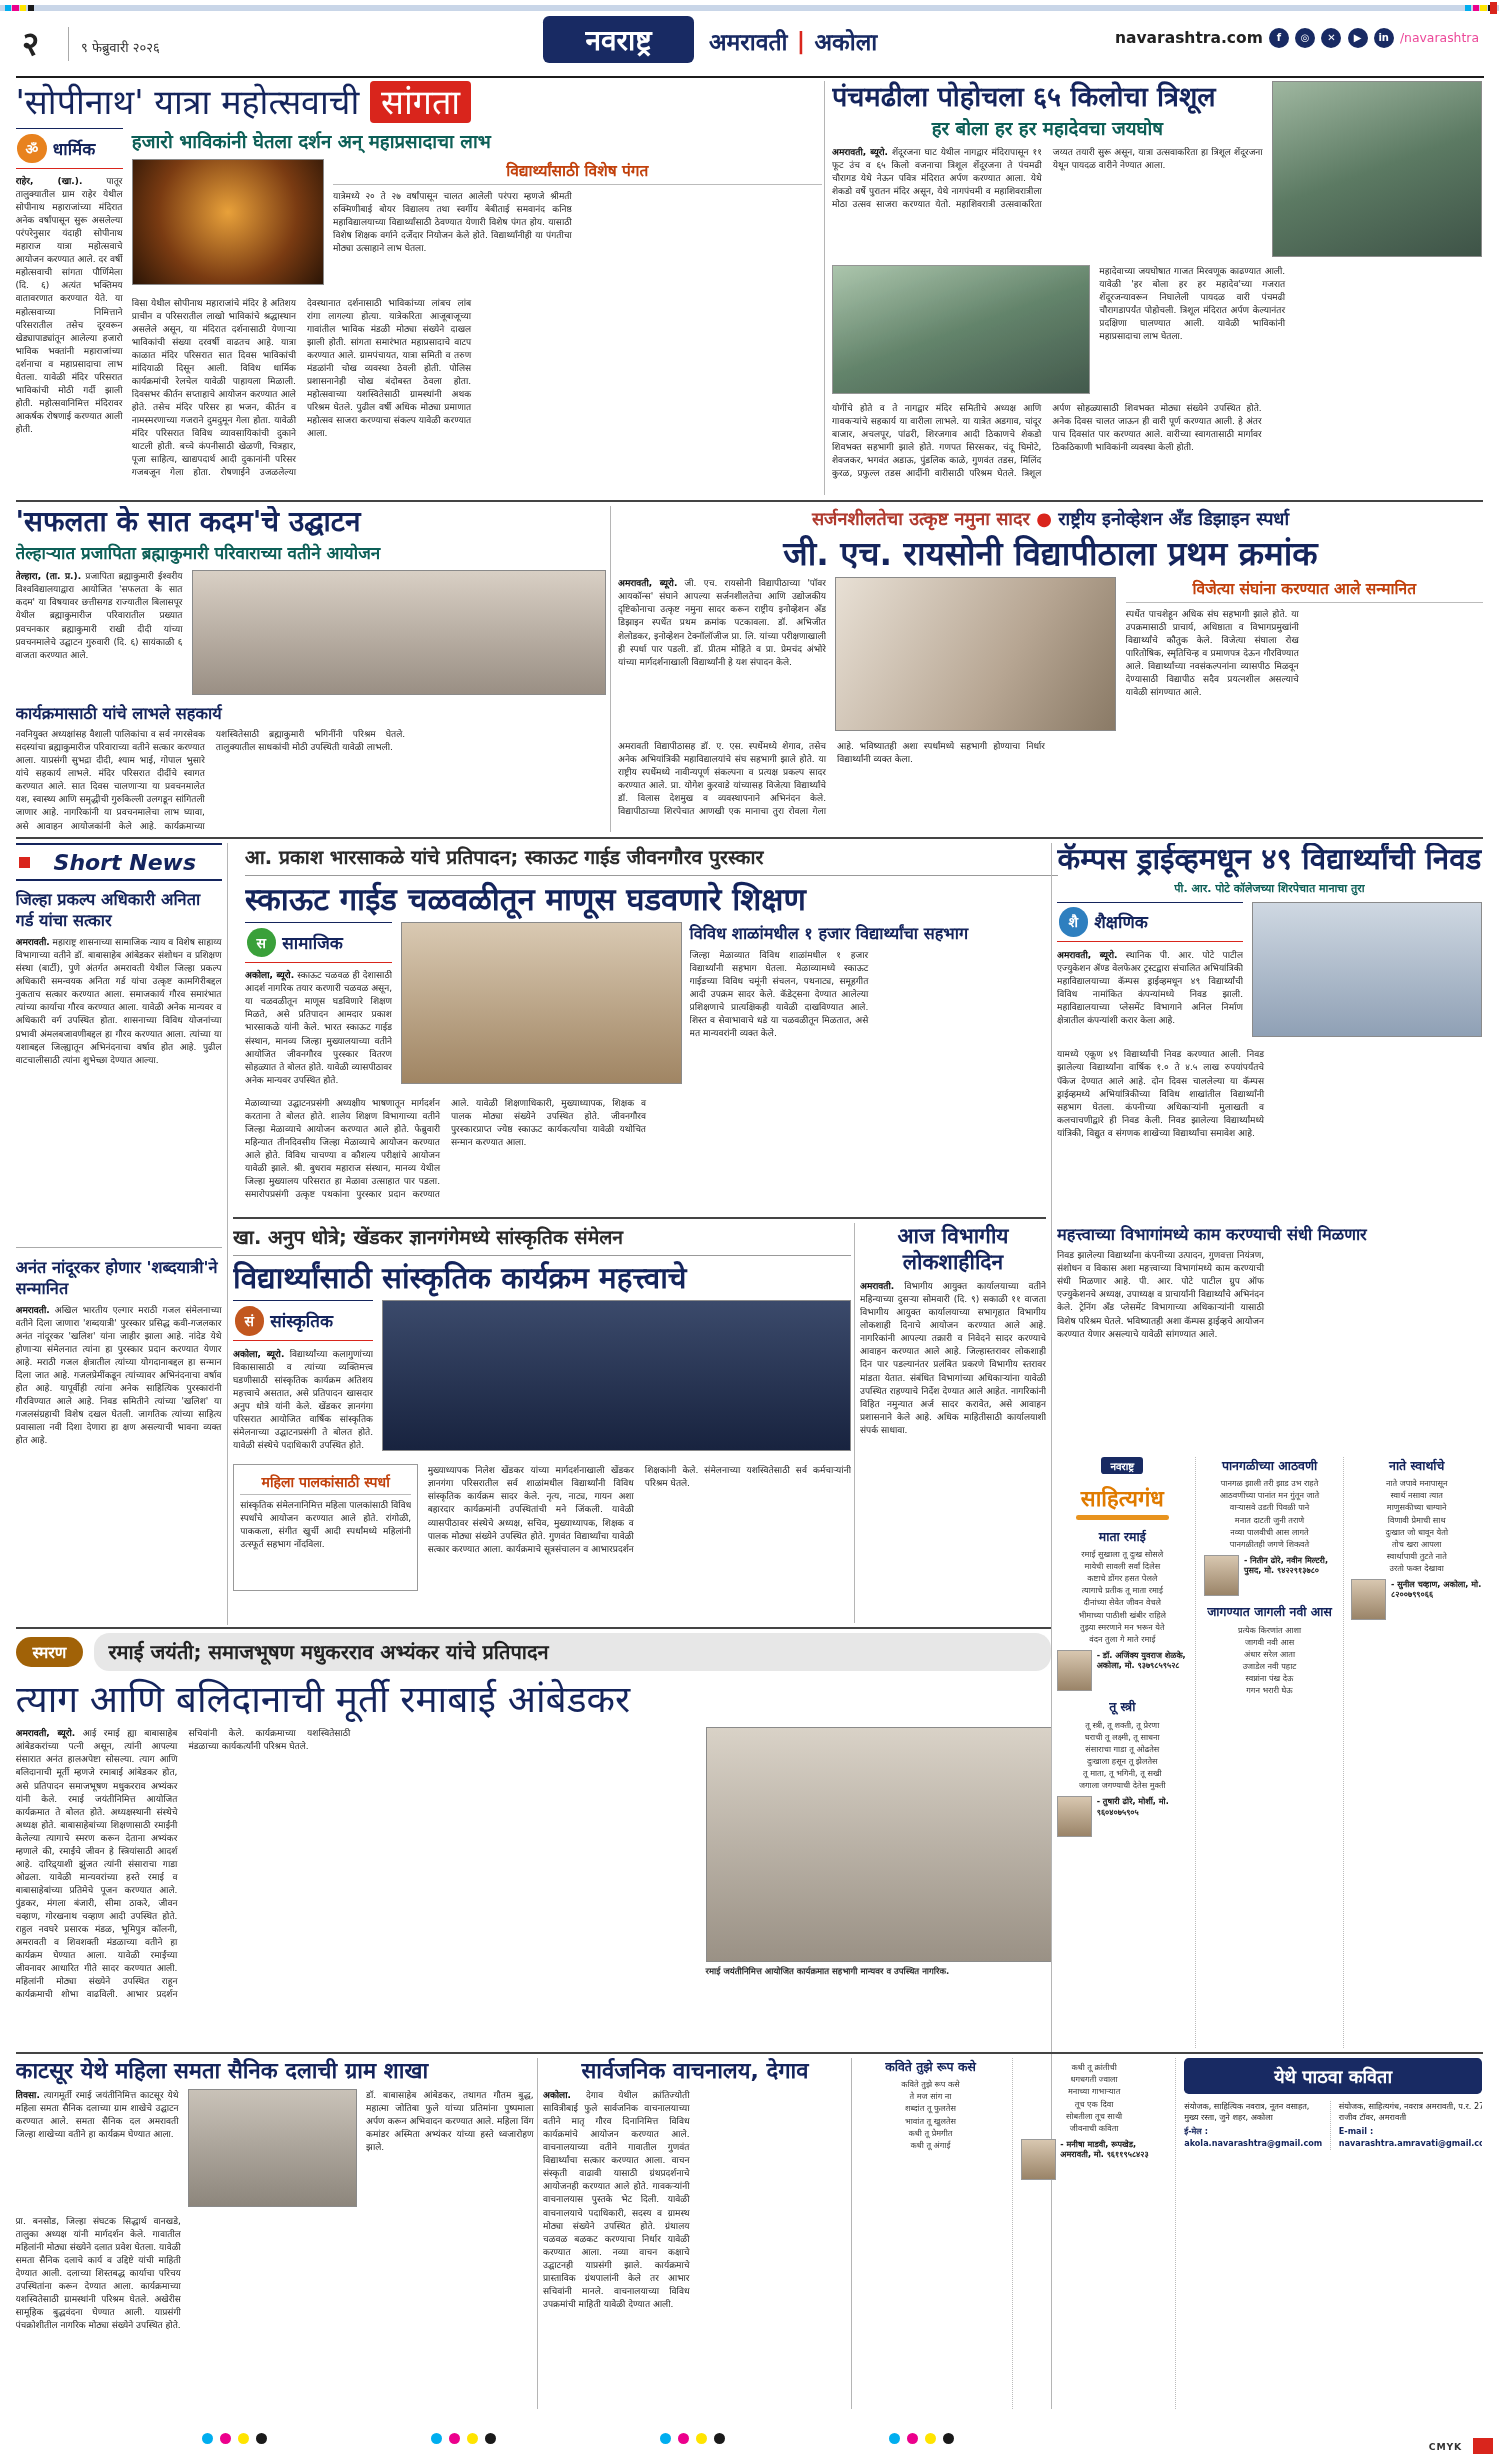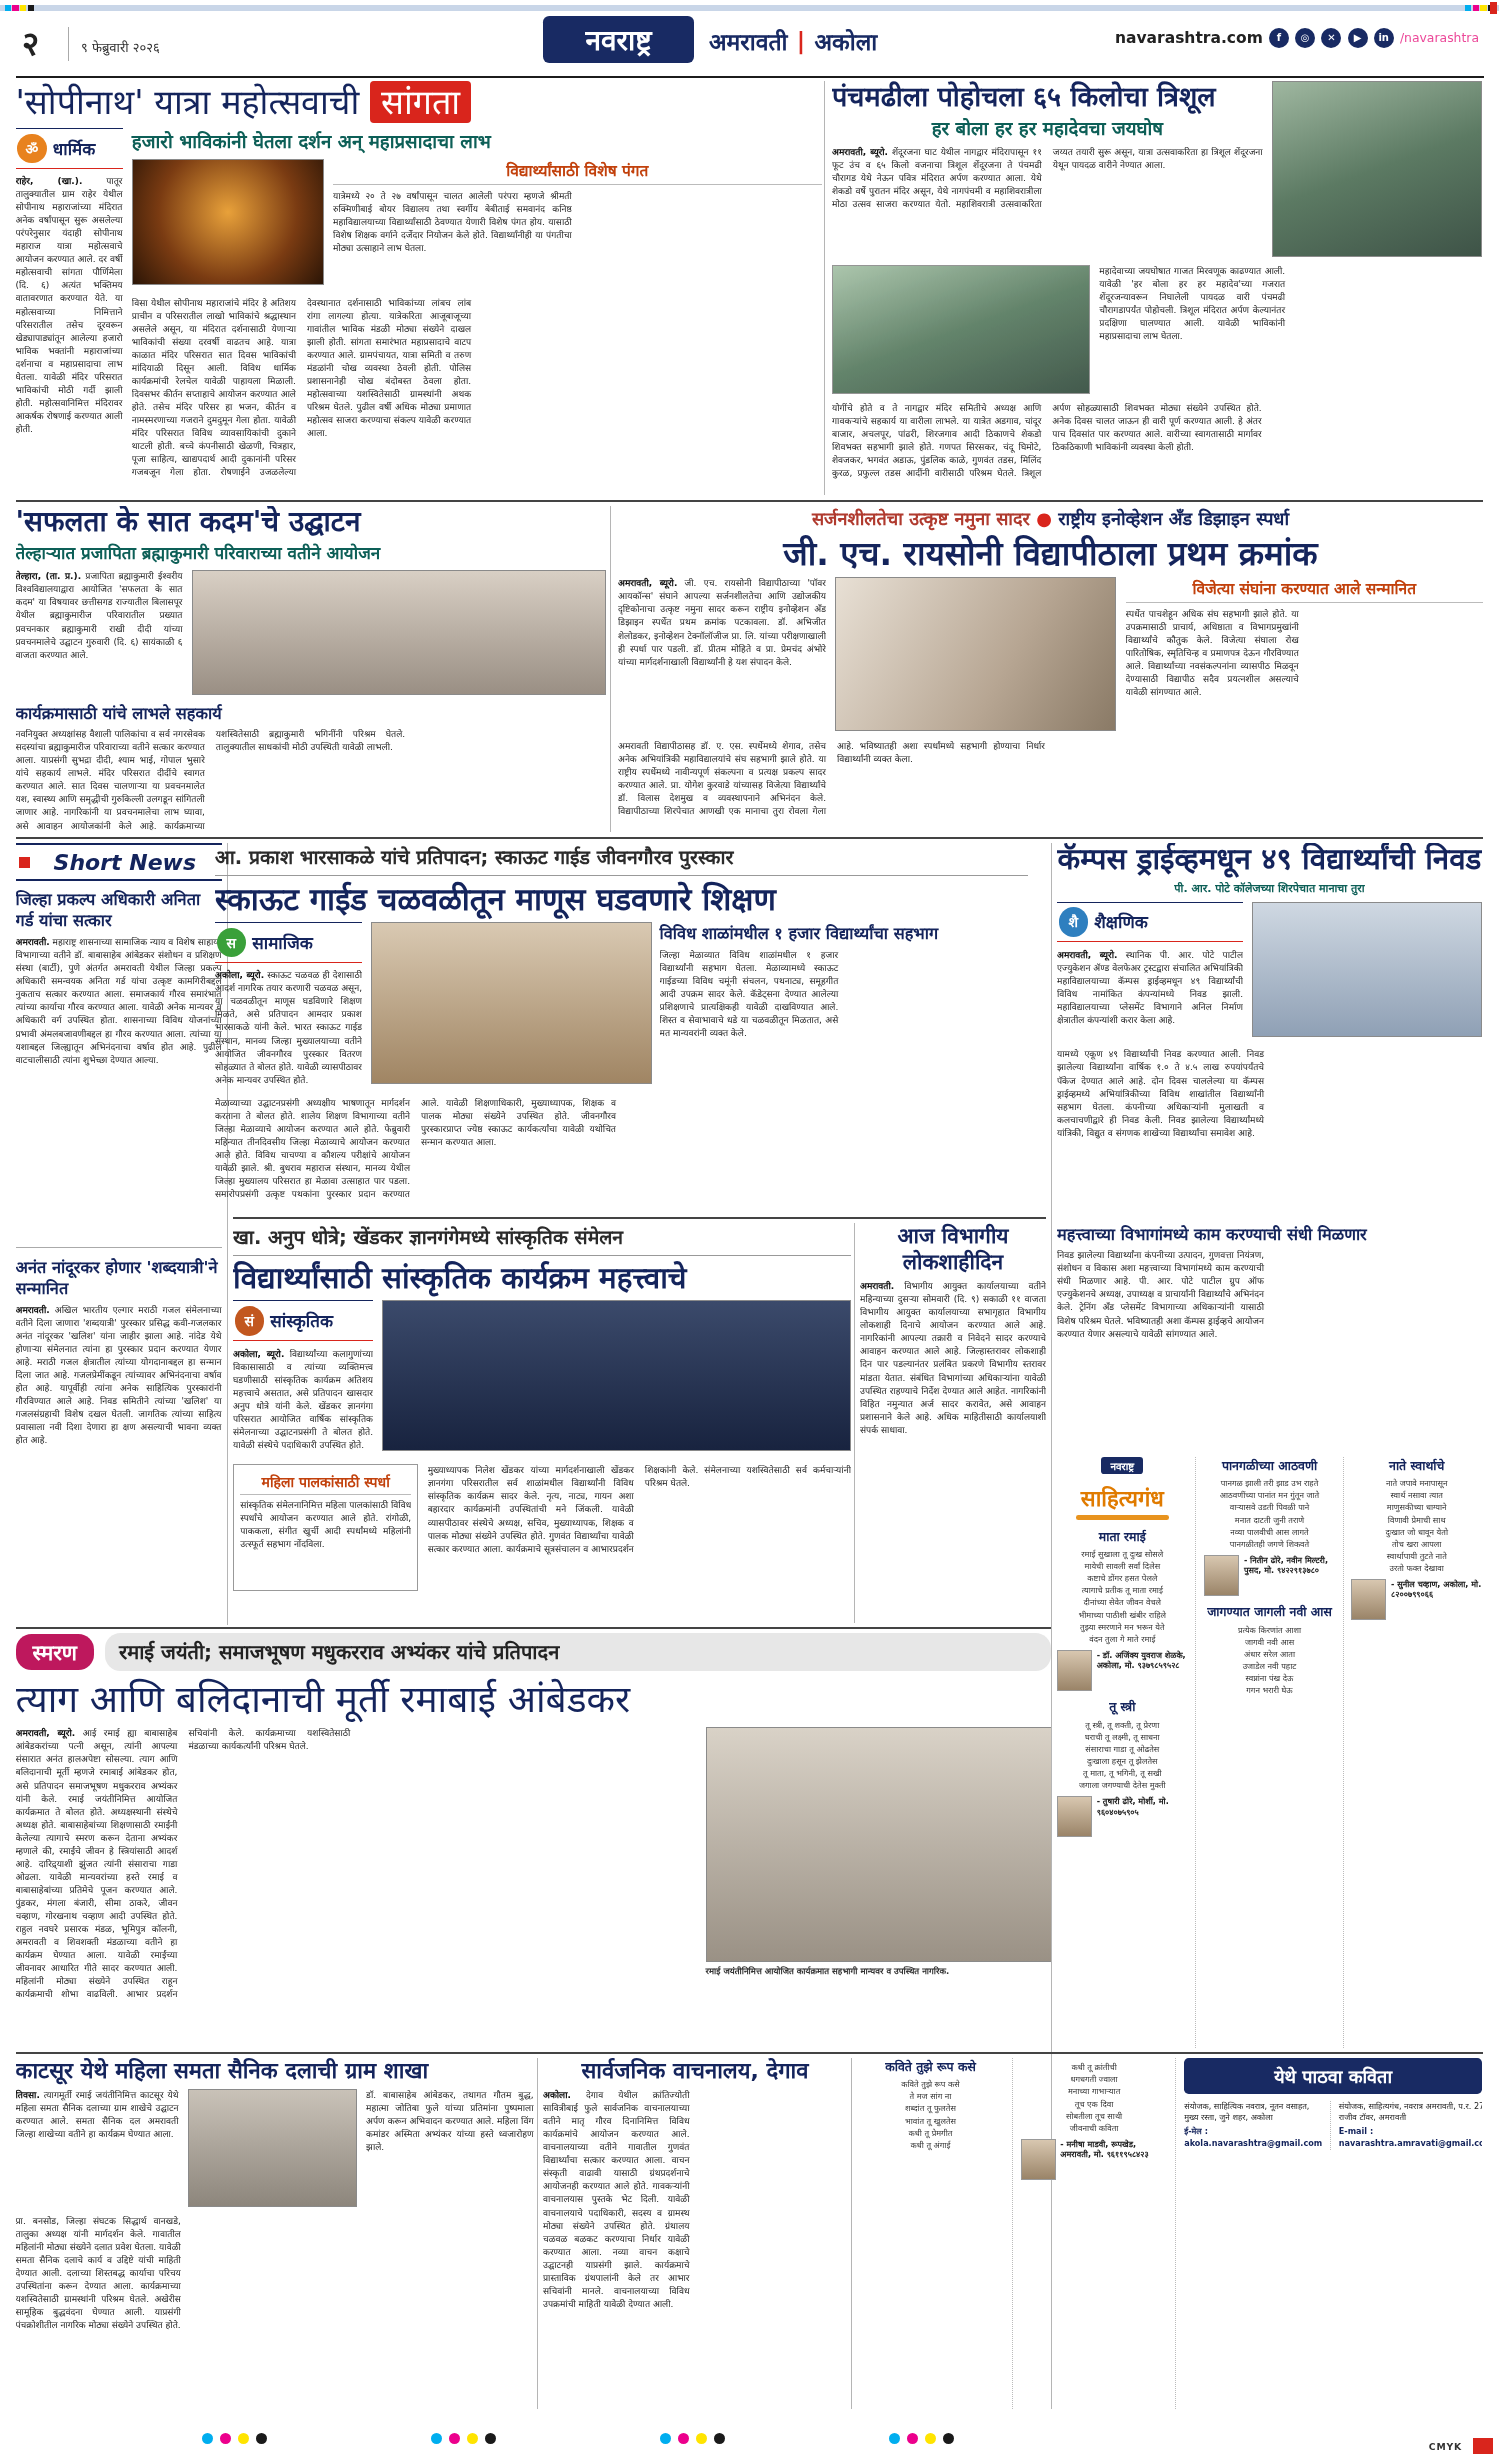--- a/index.html
+++ b/index.html
@@ -65,21 +65,21 @@
   .row{display:flex;gap:9.3px;}
   
   .sn-head{display:flex;align-items:center;gap:24px;border-top:2.3px solid #14245c;
            border-bottom:2.3px solid #14245c;padding:4.7px 3.1px;margin-bottom:7.8px;}
   .sn-sq{width:11px;height:11px;background:#d9251c;}
   .sn-title{font-size:22px;font-weight:bold;color:#14245c;font-style:italic;}
   .sn-item-title{font-size:16.3px;font-weight:bold;color:#14245c;margin:0 0 4.7px 0;line-height:1.3;}
   .sn-div{height:0.8px;background:#aaa;margin:9.3px 0;}
   
   .sm-bar{display:flex;align-items:center;gap:11px;margin-bottom:7.8px;}
-  .sm-label{background:#be185d;color:#fff;font-size:21px;font-weight:bold;
+  .sm-label{background:#a16207;color:#fff;font-size:16px;font-weight:bold;
             padding:3.9px 17px;border-radius:15.5px;}
   .sm-overline{background:#e7e7e7;border-radius:15.5px;padding:5.4px 14px;font-size:20px;
                font-weight:bold;color:#222;flex:1;}
   
   .sg{display:flex;gap:7.8px;height:100%;}
   .sg-col{flex:1;border-left:0.8px dotted #bbb;padding-left:7.8px;overflow:hidden;}
   .sg-col:first-child{border-left:none;padding-left:0;}
   .sg-logo{text-align:center;margin-bottom:7.8px;}
   .sg-top{display:inline-block;background:#182a63;color:#fff;font-size:10px;font-weight:bold;
           padding:1.6px 9.3px;border-radius:3.1px;}
@@ -247,21 +247,21 @@
     </div>
     <div class="sn-div"></div>
     <h3 class="sn-item-title">अनंत नांदूरकर होणार 'शब्दयात्री'ने सन्मानित</h3>
     <div class="body-txt" style="height:334px">
       <span class="byline">अमरावती.</span>
       <span>अखिल भारतीय एल्गार मराठी गजल संमेलनाच्या वतीने दिला जाणारा 'शब्दयात्री' पुरस्कार प्रसिद्ध कवी-गजलकार अनंत नांदूरकर 'खलिश' यांना जाहीर झाला आहे. नांदेड येथे होणाऱ्या संमेलनात त्यांना हा पुरस्कार प्रदान करण्यात येणार आहे. मराठी गजल क्षेत्रातील त्यांच्या योगदानाबद्दल हा सन्मान दिला जात आहे. गजलप्रेमींकडून त्यांच्यावर अभिनंदनाचा वर्षाव होत आहे. यापूर्वीही त्यांना अनेक साहित्यिक पुरस्कारांनी गौरविण्यात आले आहे. निवड समितीने त्यांच्या 'खलिश' या गजलसंग्रहाची विशेष दखल घेतली. जागतिक त्यांच्या साहित्य प्रवासाला नवी दिशा देणारा हा क्षण असल्याची भावना व्यक्त होत आहे.</span>
     </div>
   </aside>
   <div class="abs vline" style="left:227px;top:843px;height:782px"></div>
 
-  <section class="abs art" style="left:215px;top:843px;width:813px;height:371px">
+  <section class="abs art" style="left:245px;top:843px;width:813px;height:371px">
     <div class="overline">आ. प्रकाश भारसाकळे यांचे प्रतिपादन; स्काऊट गाईड जीवनगौरव पुरस्कार</div>
     <h2 class="h-lg" style="font-size:31px">स्काऊट गाईड चळवळीतून माणूस घडवणारे शिक्षण</h2>
     <div style="display:grid;grid-template-columns:147px 279px 1fr;gap:9.3px;margin-top:3.1px">
       <div>
         <div class="badge">
           <span class="ic green">स</span>
           <span class="badge-label">सामाजिक</span>
         </div>
         <div class="body-txt" style="height:120px">
           <span class="byline">अकोला, ब्यूरो.</span>

